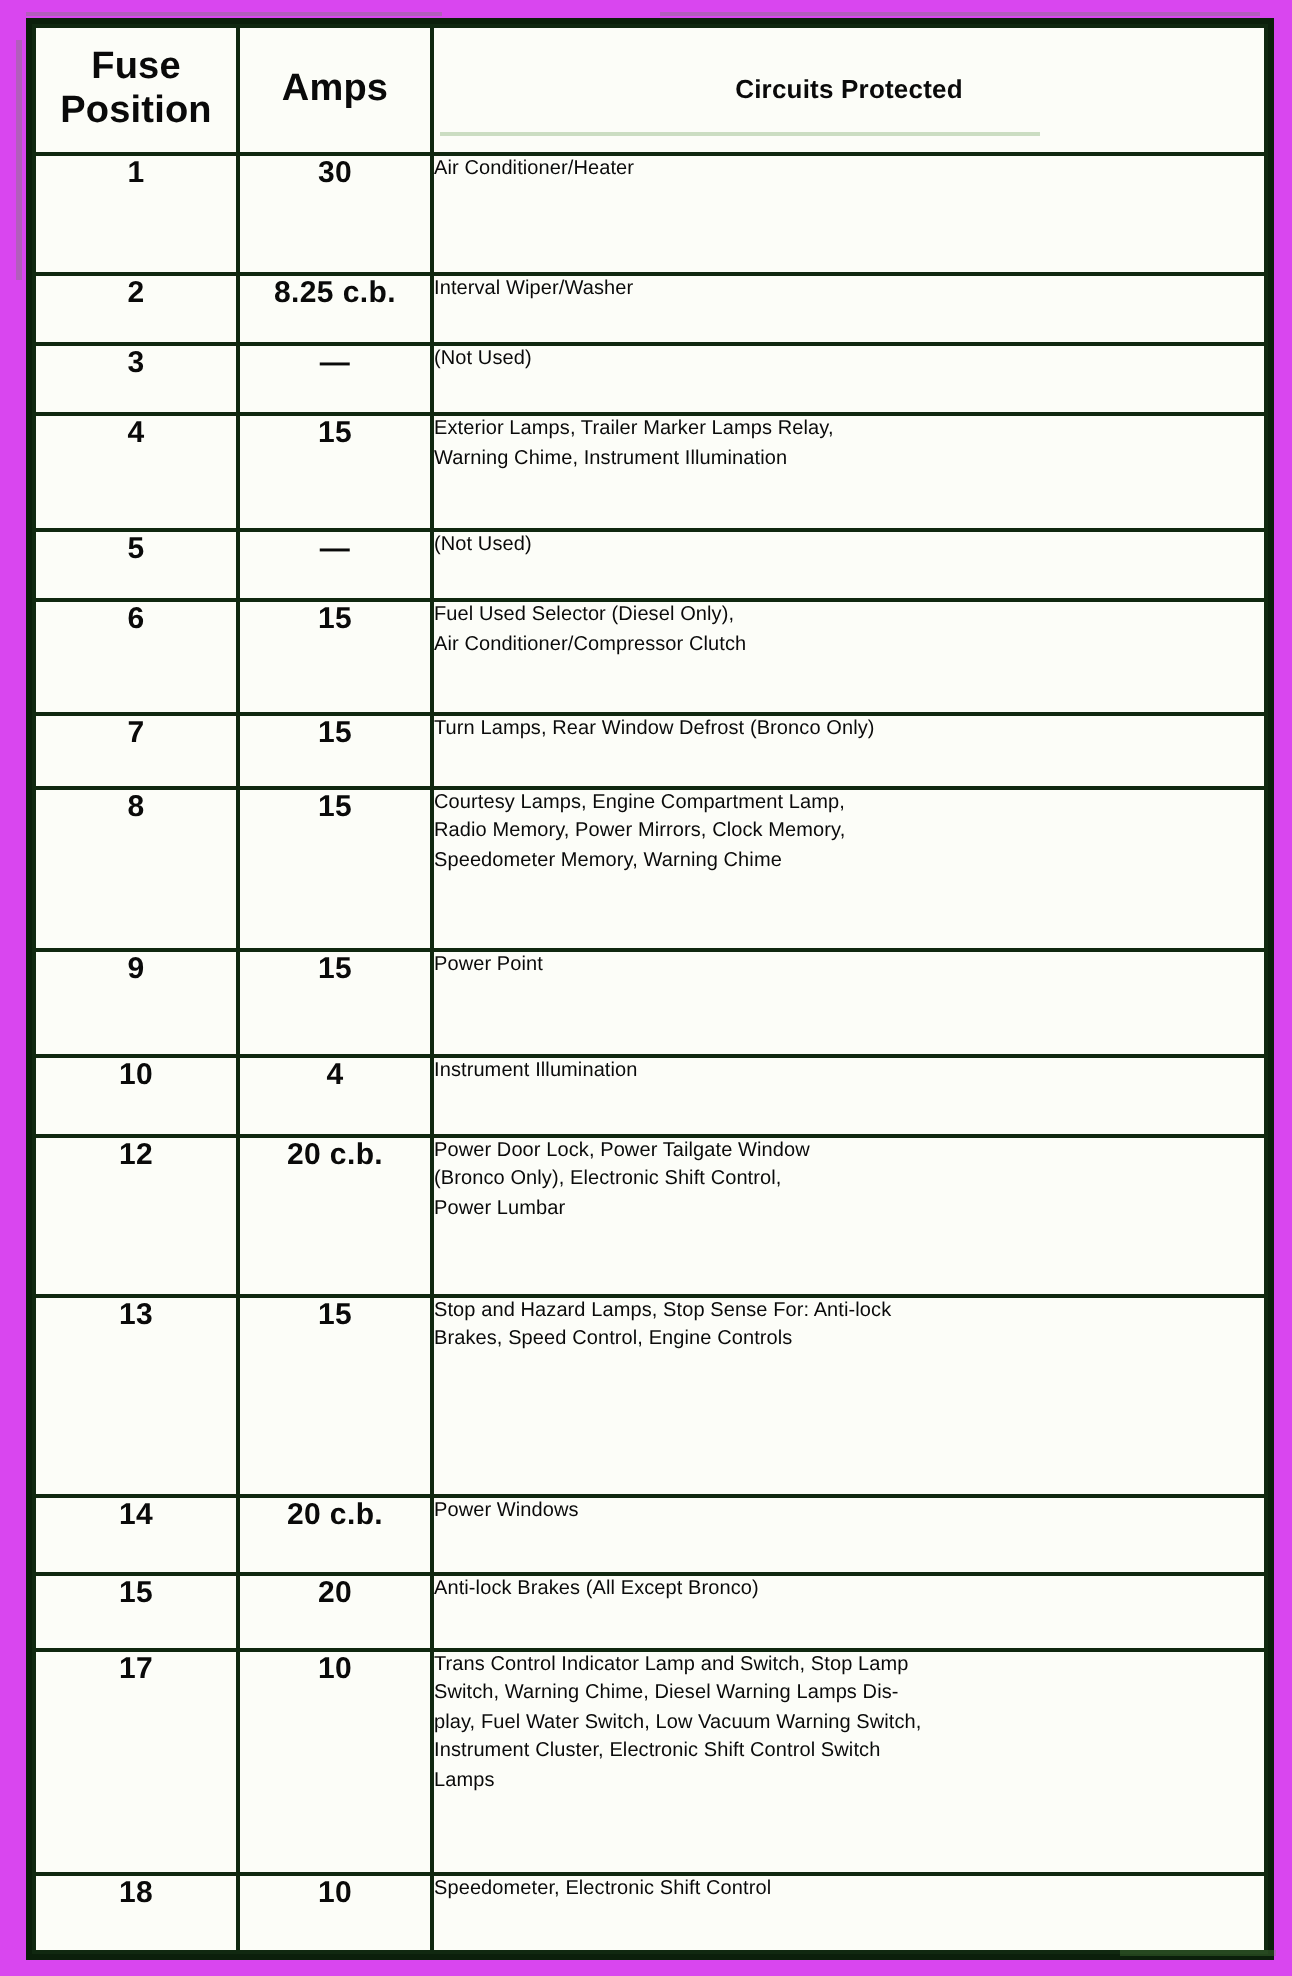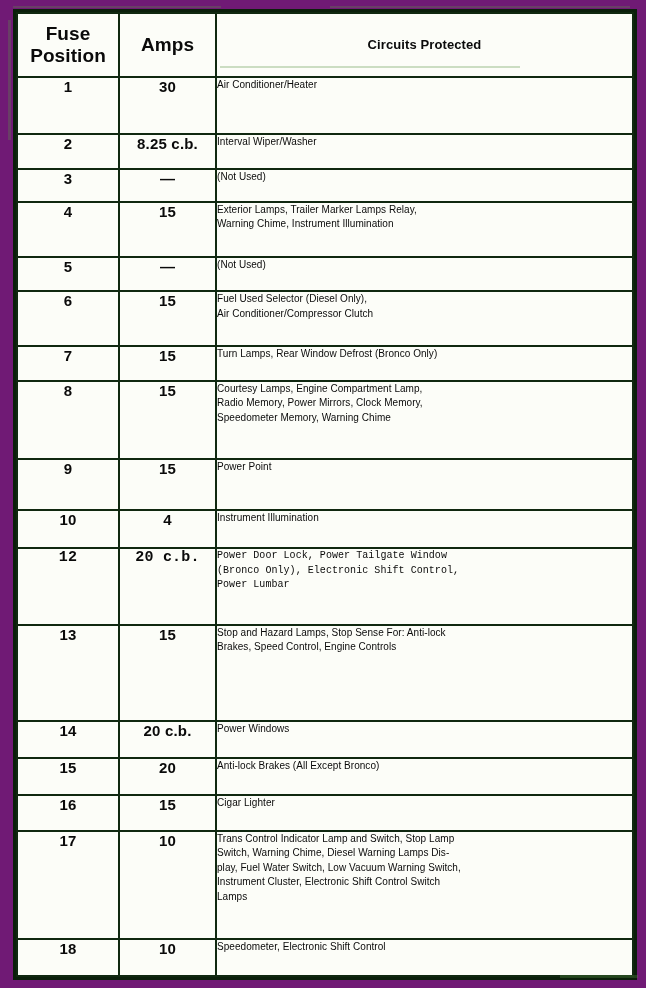--- a/index.html
+++ b/index.html
@@ -10,21 +10,21 @@
   body {
     width: 646px;
     height: 988px;
     font-family: "Liberation Sans", sans-serif;
     -webkit-font-smoothing: antialiased;
   }
   #page {
     position: relative;
     width: 646px;
     height: 988px;
-    background: #701a75;
+    background: #d946ef;
     overflow: hidden;
   }
   
   #fuse-table-frame {
     position: absolute;
     left: 13px;
     top: 9px;
     width: 624px;
     height: 971px;
     box-sizing: border-box;
@@ -180,21 +180,21 @@
               <span class="line">Power Point</span>
             </td>
           </tr>
           <tr style="height: 38px;">
             <td class="cell-pos">10</td>
             <td class="cell-amps">4</td>
             <td class="cell-circ">
               <span class="line">Instrument Illumination</span>
             </td>
           </tr>
-          <tr style="height: 76px; font-family: Liberation Mono, monospace;">
+          <tr style="height: 76px;">
             <td class="cell-pos">12</td>
             <td class="cell-amps">20 c.b.</td>
             <td class="cell-circ">
               <span class="line">Power Door Lock, Power Tailgate Window</span>
               <span class="line">(Bronco Only), Electronic Shift Control,</span>
               <span class="line">Power Lumbar</span>
             </td>
           </tr>
           <tr style="height: 96px;">
             <td class="cell-pos">13</td>
@@ -209,27 +209,20 @@
             <td class="cell-amps">20 c.b.</td>
             <td class="cell-circ">
               <span class="line">Power Windows</span>
             </td>
           </tr>
           <tr style="height: 36px;">
             <td class="cell-pos">15</td>
             <td class="cell-amps">20</td>
             <td class="cell-circ">
               <span class="line">Anti-lock Brakes (All Except Bronco)</span>
-            </td>
-          </tr>
-          <tr style="height: 36px;">
-            <td class="cell-pos">16</td>
-            <td class="cell-amps">15</td>
-            <td class="cell-circ">
-              <span class="line">Cigar Lighter</span>
             </td>
           </tr>
           <tr style="height: 107px; margin-top: 14px;">
             <td class="cell-pos">17</td>
             <td class="cell-amps">10</td>
             <td class="cell-circ">
               <span class="line">Trans Control Indicator Lamp and Switch, Stop Lamp</span>
               <span class="line">Switch, Warning Chime, Diesel Warning Lamps Dis-</span>
               <span class="line">play, Fuel Water Switch, Low Vacuum Warning Switch,</span>
               <span class="line">Instrument Cluster, Electronic Shift Control Switch</span>

